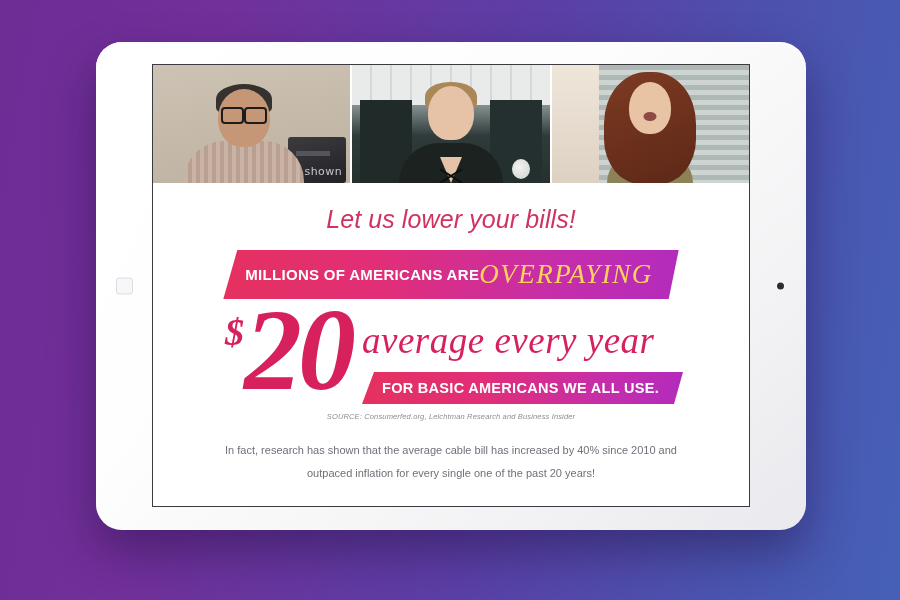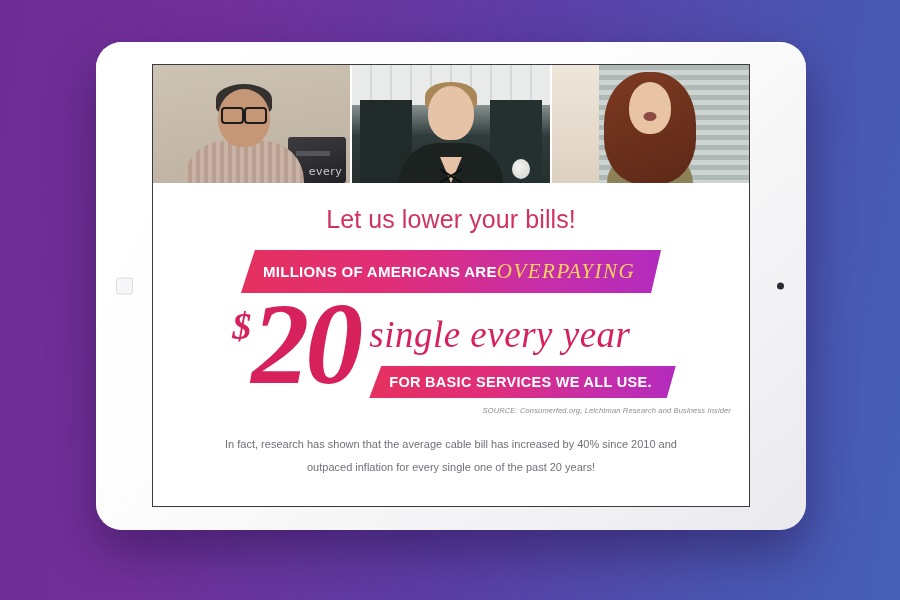--- a/index.html
+++ b/index.html
@@ -94,35 +94,35 @@
     background:#e8c3a4;transform:translateX(-50%);}
   .t3-mouth{position:absolute;left:50%;top:40%;width:13px;height:9px;border-radius:50%;
     background:#8d4a45;transform:translateX(-50%);}
   .t3-body{position:absolute;left:50%;bottom:0;width:86px;height:30px;border-radius:40px 40px 0 0;
     background:#8d8157;transform:translateX(-50%);}
 
   
   .slide{padding:0 18px;text-align:center;background:#fff;height:325px;position:relative;}
   .headline{
     margin:22px 0 0;font-size:25px;font-weight:300;letter-spacing:.1px;
-    color:#d0335f;font-family:"Liberation Sans",sans-serif;
+    color:#d0335f;font-family:"Liberation Sans",sans-serif;font-style:italic;
   }
 
   .ribbon{
     display:inline-block;position:relative;margin-top:16px;
     padding:9px 26px 9px 22px;
     background:linear-gradient(90deg,#e5315f 0%,#e12e78 35%,#c62ea9 72%,#b32bbd 100%);
     clip-path:polygon(14px 0,100% 0,calc(100% - 10px) 100%,0 100%);
     box-shadow:0 2px 5px rgba(0,0,0,.16);
   }
   .ribbon-small{
     font-size:15px;font-weight:bold;letter-spacing:.3px;color:#fff;vertical-align:middle;
   }
   .ribbon-script{
-    font-family:"Liberation Serif",serif;font-style:italic;font-size:21px;font-weight:normal;
+    font-family:"Liberation Serif",serif;font-style:italic;font-size:27px;font-weight:normal;
     color:#ffd25e;letter-spacing:1.5px;vertical-align:middle;margin-left:0;
   }
 
   .bigrow{
     display:flex;align-items:flex-start;justify-content:center;
     margin-top:4px;padding-left:6px;
   }
   .money{display:flex;align-items:flex-start;color:#d6215c;line-height:.82;}
   .dollar{
     font-family:"Liberation Serif",serif;font-style:italic;font-weight:bold;
@@ -138,21 +138,21 @@
     color:#d6215c;white-space:nowrap;letter-spacing:.5px;
   }
   .ribbon2{
     display:inline-block;margin-top:10px;padding:8px 24px 8px 20px;
     background:linear-gradient(90deg,#e5315f 0%,#e12e78 38%,#c62ea9 74%,#b32bbd 100%);
     clip-path:polygon(12px 0,100% 0,calc(100% - 9px) 100%,0 100%);
     box-shadow:0 2px 5px rgba(0,0,0,.16);
     font-size:14.5px;font-weight:bold;letter-spacing:.3px;color:#fff;
   }
   .source{
-    margin:8px 0 0;font-size:7.5px;font-style:italic;color:#8c8c93;letter-spacing:.15px;text-align:right;
+    margin:8px 0 0;font-size:7.5px;font-style:italic;color:#8c8c93;letter-spacing:.15px;
   }
   .bodytext{
     margin:18px auto 0;max-width:480px;font-size:11px;line-height:2.1;
     color:#6f7179;
   }
 </style>
 </head>
 <body>
 
 <div class="tablet">
@@ -162,21 +162,21 @@
 
   <div class="screen">
 
     <div class="video-strip">
       <div class="tile tile1">
         <div class="t1-printer"></div>
         <div class="t1-body"></div>
         <div class="t1-hair"></div>
         <div class="t1-head"></div>
         <div class="t1-glass"></div>
-        <div class="zoom-mark">every</div>
+        <div class="zoom-mark">shown</div>
       </div>
 
       <div class="tile tile2">
         <div class="t2-wall"></div>
         <div class="t2-panelL"></div>
         <div class="t2-panelR"></div>
         <div class="t2-flower"></div>
         <div class="t2-body"></div>
         <div class="t2-v"></div>
         <div class="t2-strapA"></div>
@@ -201,22 +201,22 @@
       <div class="ribbon">
         <span class="ribbon-small">MILLIONS OF AMERICANS ARE</span><span class="ribbon-script">OVERPAYING</span>
       </div>
 
       <div class="bigrow">
         <div class="money">
           <span class="dollar">$</span>
           <span class="sixty">20</span>
         </div>
         <div class="rightcol">
-          <div class="billion">single every year</div>
-          <div class="ribbon2">FOR BASIC SERVICES WE ALL USE.</div>
+          <div class="billion">average every year</div>
+          <div class="ribbon2">FOR BASIC AMERICANS WE ALL USE.</div>
         </div>
       </div>
 
       <p class="source">SOURCE: Consumerfed.org, Leichtman Research and Business Insider</p>
       <p class="bodytext">In fact, research has shown that the average cable bill has increased by 40% since 2010 and outpaced inflation for every single one of the past 20 years!</p>
       
     </div>
 
   </div>
 </div>

